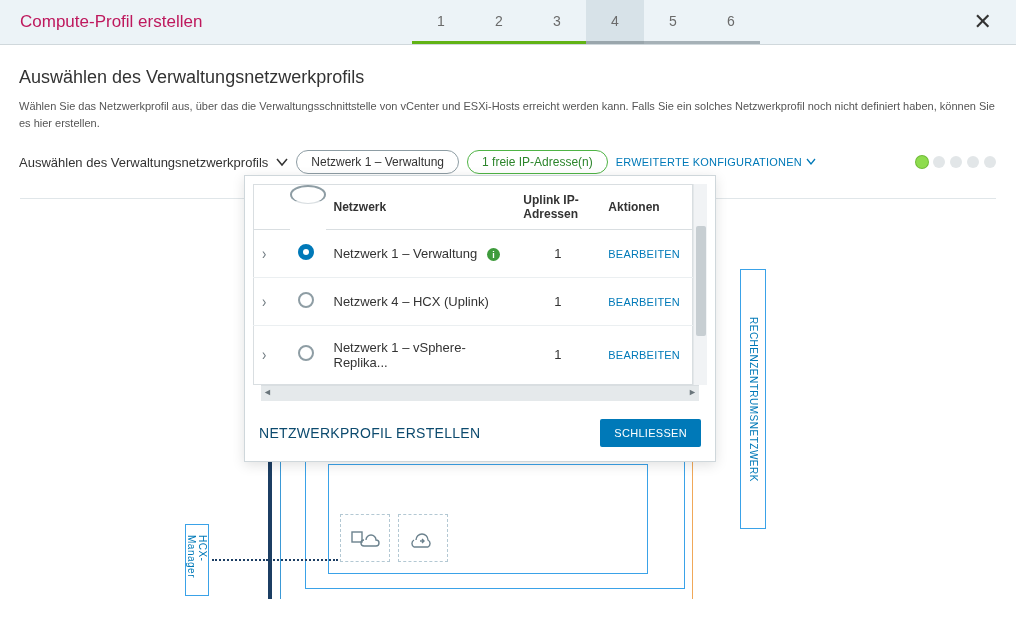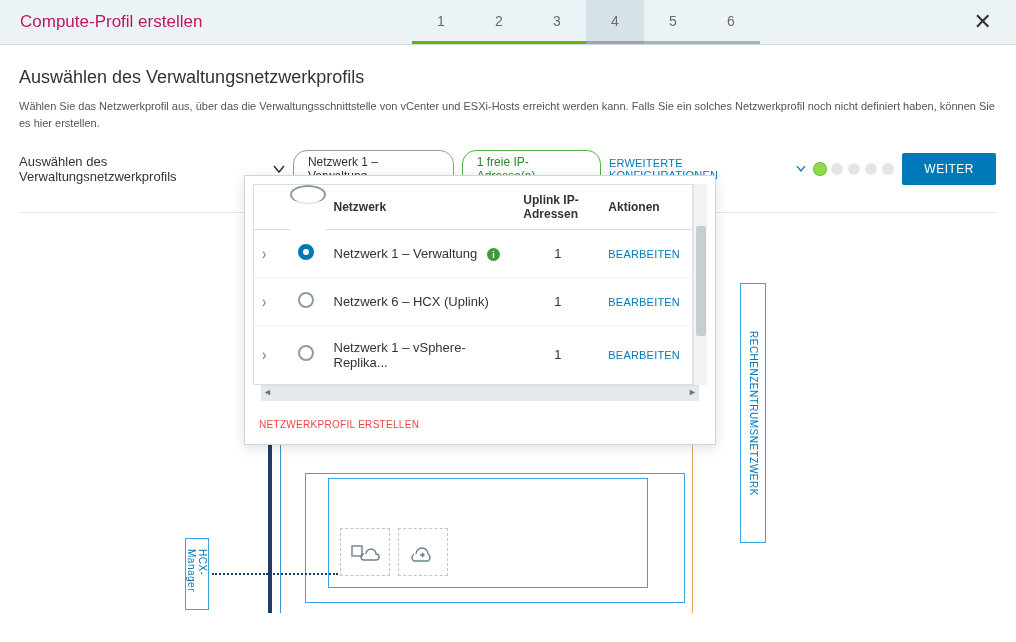--- a/index.html
+++ b/index.html
@@ -330,22 +330,22 @@
       font-size: 9px;
       color: #6a757b;
     }
     .popup-footer {
       display: flex;
       align-items: center;
       justify-content: space-between;
       padding: 10px 14px 14px 14px;
     }
     .create-np {
-      color: #ef4444;
-      font-size: 10px;
+      color: #0c4a6e;
+      font-size: 14px;
       letter-spacing: 0.3px;
       cursor: pointer;
     }
     .btn-close {
       background: #0079b8;
       color: #fff;
       border: none;
       padding: 8px 14px;
       font-size: 11px;
       letter-spacing: 0.3px;
@@ -405,21 +405,20 @@
           <path d="M1 1 L5 6 L9 1" stroke="#0079b8" stroke-width="1.3" fill="none"></path>
         </svg>
     </span>
     <div class="dots">
       <div class="dot green"></div>
       <div class="dot"></div>
       <div class="dot"></div>
       <div class="dot"></div>
       <div class="dot"></div>
     </div>
-    <button class="btn-primary">WEITER</button>
   </div>
 </div>
 
 <div class="divider"></div>
 
 <div class="diagram">
   <div class="dg-vline"></div>
   <div class="dg-vline2"></div>
   <div class="dg-vline3"></div>
   <div class="dg-bigbox"></div>
@@ -465,21 +464,21 @@
                 <span>Netzwerk 1 – Verwaltung</span>
                 <span class="info-dot">i</span>
               </td>
               <td class="free-col">1</td>
               <td class="act-col"><span class="edit-link">BEARBEITEN</span></td>
             </tr>
             <tr>
               <td><span class="expand-caret">›</span></td>
               <td><span class="radio"></span></td>
               <td>
-                <span>Netzwerk 6 – HCX (Uplink)</span>
+                <span>Netzwerk 4 – HCX (Uplink)</span>
               </td>
               <td class="free-col">1</td>
               <td class="act-col"><span class="edit-link">BEARBEITEN</span></td>
             </tr>
             <tr>
               <td><span class="expand-caret">›</span></td>
               <td><span class="radio"></span></td>
               <td>
                 <span>Netzwerk 1 – vSphere-Replika...</span>
               </td>
@@ -491,14 +490,15 @@
       </div>
       <div class="scroll-track scroll-thumb-area">
         <div style="height:40px"></div>
         <div class="sthumb" style="height:110px"></div>
       </div>
     </div>
     <div class="scroll-footer"></div>
   </div>
   <div class="popup-footer">
     <span class="create-np">NETZWERKPROFIL ERSTELLEN</span>
+    <button class="btn-close">SCHLIESSEN</button>
   </div>
 </div>
 
 </body></html>

